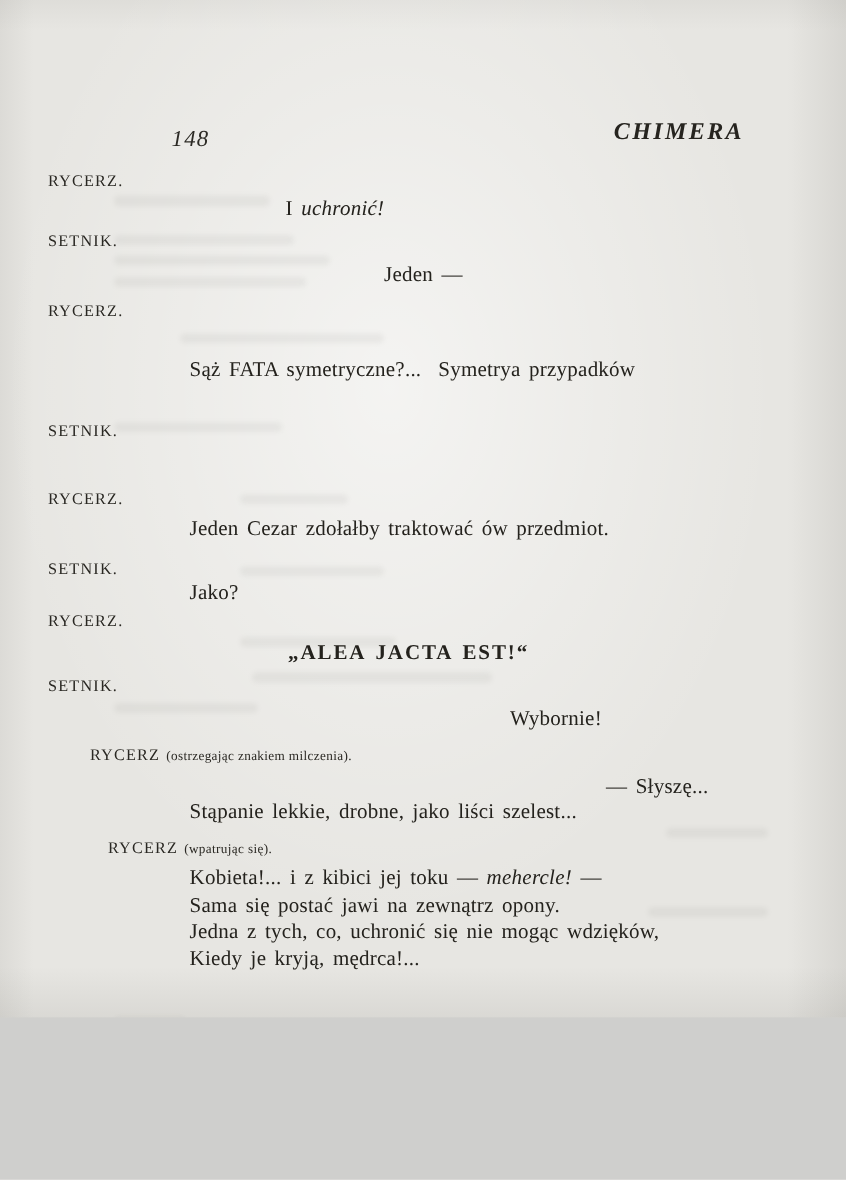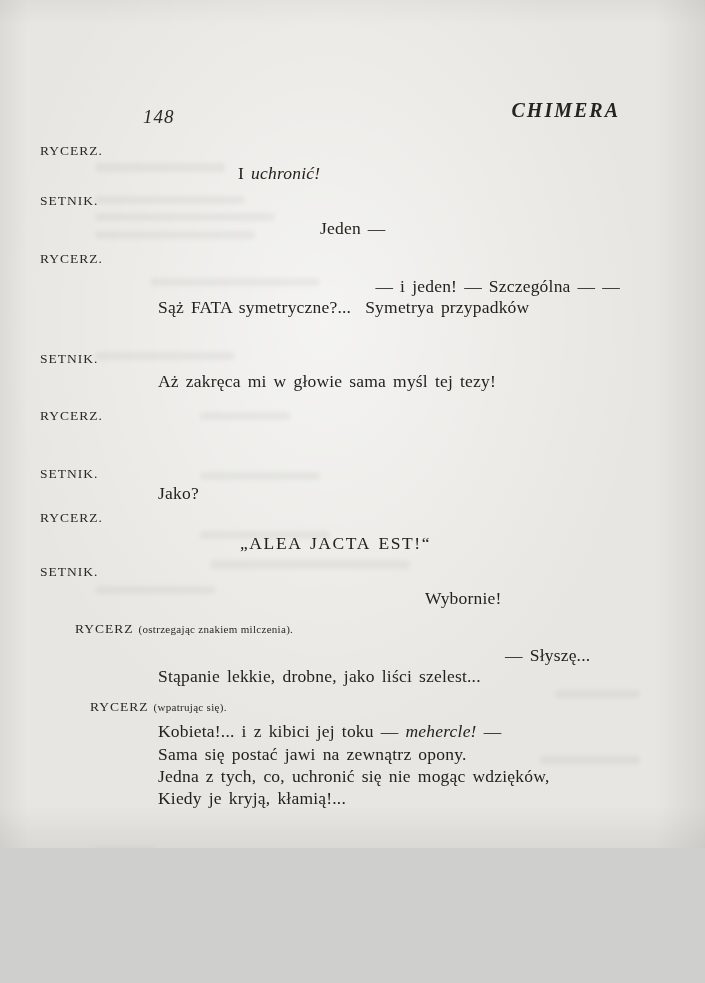--- a/index.html
+++ b/index.html
@@ -31,21 +31,21 @@
     white-space:pre;
   }
   .speaker .note{font-size:11px;letter-spacing:0.3px;margin-left:5px;}
   .line{
     position:absolute;
     font-size:17.5px;line-height:20px;
     word-spacing:0.14em;letter-spacing:0.2px;
     white-space:pre;color:#24221d;
   }
   .it{font-style:italic;}
-  .caps-spaced{letter-spacing:1.6px;}
+  .caps-spaced{letter-spacing:1.6px;font-weight:bold;}
   .direction{
     position:absolute;left:158px;top:811px;
     font-size:14.5px;word-spacing:0.18em;letter-spacing:0.3px;
     white-space:pre;color:#26241f;
   }
   .smudge{
     position:absolute;
     background:#6b6b66;
     opacity:0.08;
     border-radius:4px;
@@ -83,41 +83,40 @@
   <div class="pagenum">148</div>
   <div class="journal">CHIMERA</div>
 
   <div class="speaker" style="top:143px"><span>RYCERZ.</span></div>
   <div class="line" style="top:163px;left:238px"><span>I </span><span class="it">uchronić!</span></div>
 
   <div class="speaker" style="top:193px"><span>SETNIK.</span></div>
   <div class="line" style="top:218px;left:320px"><span>Jeden —</span></div>
 
   <div class="speaker" style="top:251px"><span>RYCERZ.</span></div>
-  <div class="line" style="top:276px;right:85px"><span>— i jeden! — Szczególna — —</span></div>
   <div class="line" style="top:297px;left:158px"><span>Sąż FATA symetryczne?...  Symetrya przypadków</span></div>
 
   <div class="speaker" style="top:351px"><span>SETNIK.</span></div>
-  <div class="line" style="top:371px;left:158px"><span>Aż zakręca mi w głowie sama myśl tej tezy!</span></div>
 
   <div class="speaker" style="top:408px"><span>RYCERZ.</span></div>
+  <div class="line" style="top:430px;left:158px"><span>Jeden Cezar zdołałby traktować ów przedmiot.</span></div>
 
   <div class="speaker" style="top:466px"><span>SETNIK.</span></div>
   <div class="line" style="top:483px;left:158px"><span>Jako?</span></div>
 
   <div class="speaker" style="top:510px"><span>RYCERZ.</span></div>
   <div class="line caps-spaced" style="top:533px;left:240px"><span>„ALEA JACTA EST!“</span></div>
 
   <div class="speaker" style="top:564px"><span>SETNIK.</span></div>
   <div class="line" style="top:588px;left:425px"><span>Wybornie!</span></div>
 
   <div class="speaker" style="top:621px;left:75px"><span>RYCERZ</span><span class="note">(ostrzegając znakiem milczenia).</span></div>
   <div class="line" style="top:645px;left:505px"><span>— Słyszę...</span></div>
   <div class="line" style="top:666px;left:158px"><span>Stąpanie lekkie, drobne, jako liści szelest...</span></div>
 
   <div class="speaker" style="top:699px;left:90px"><span>RYCERZ</span><span class="note">(wpatrując się).</span></div>
   <div class="line" style="top:744px;left:158px"><span>Sama się postać jawi na zewnątrz opony.</span></div>
   <div class="line" style="top:721px;left:158px"><span>Kobieta!... i z kibici jej toku — </span><span class="it">mehercle!</span><span> —</span></div>
   <div class="line" style="top:766px;left:158px"><span>Jedna z tych, co, uchronić się nie mogąc wdzięków,</span></div>
-  <div class="line" style="top:788px;left:158px"><span>Kiedy je kryją, kłamią!...</span></div>
+  <div class="line" style="top:788px;left:158px"><span>Kiedy je kryją, mędrca!...</span></div>
 
 
 </div>
 
 </body></html>

